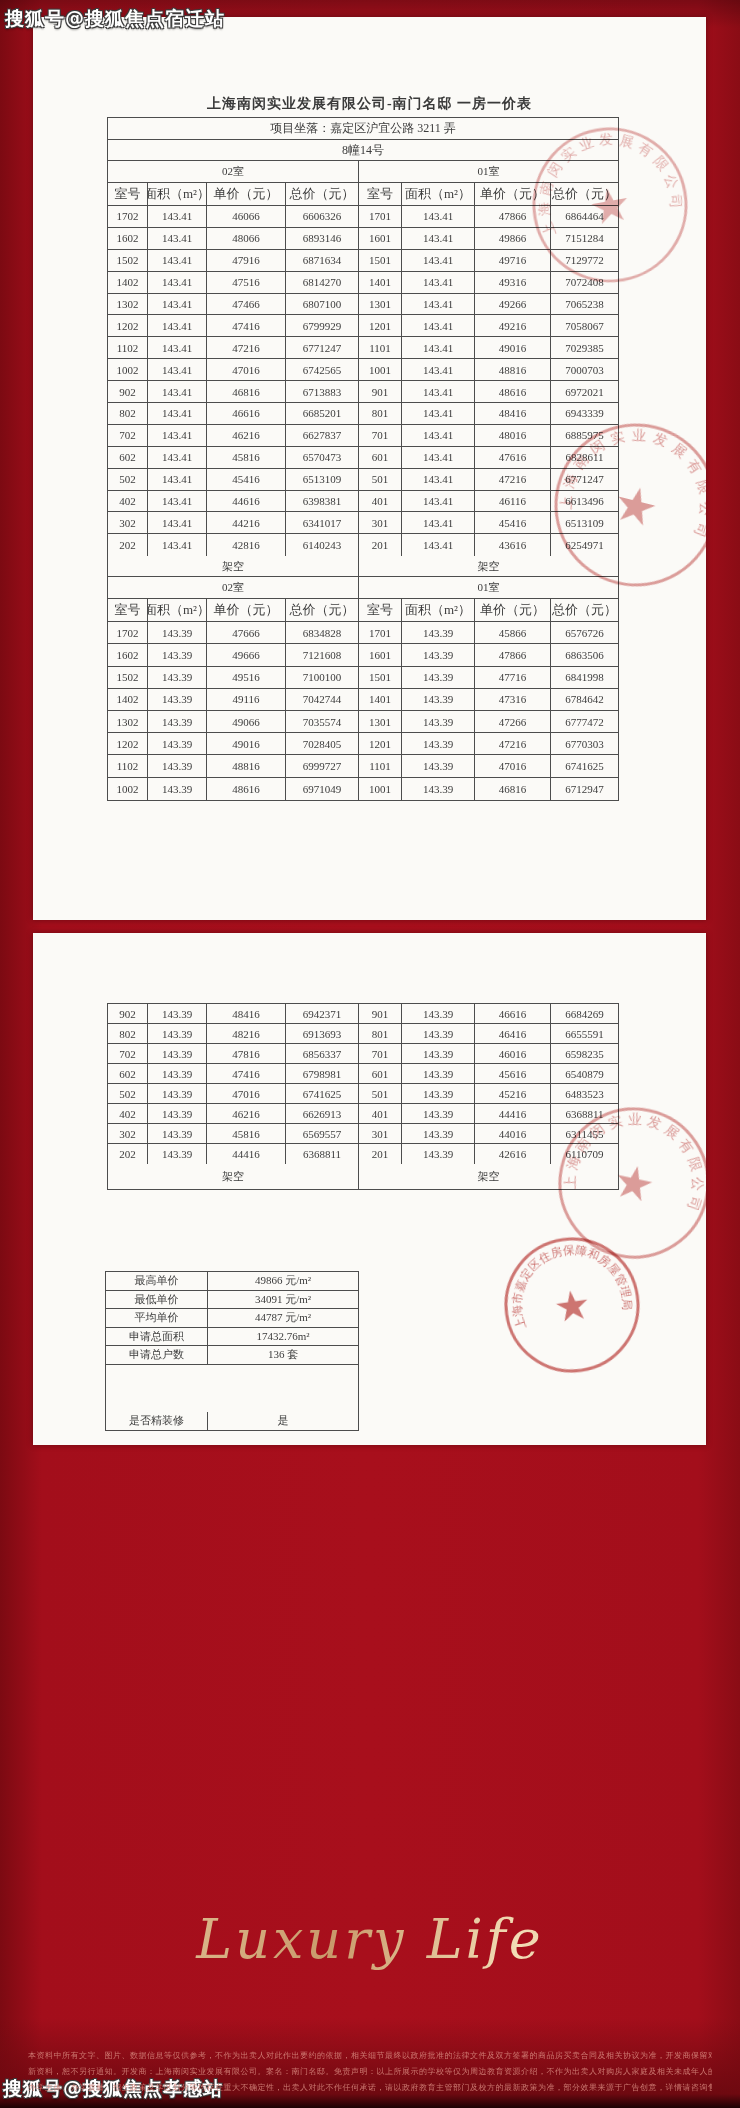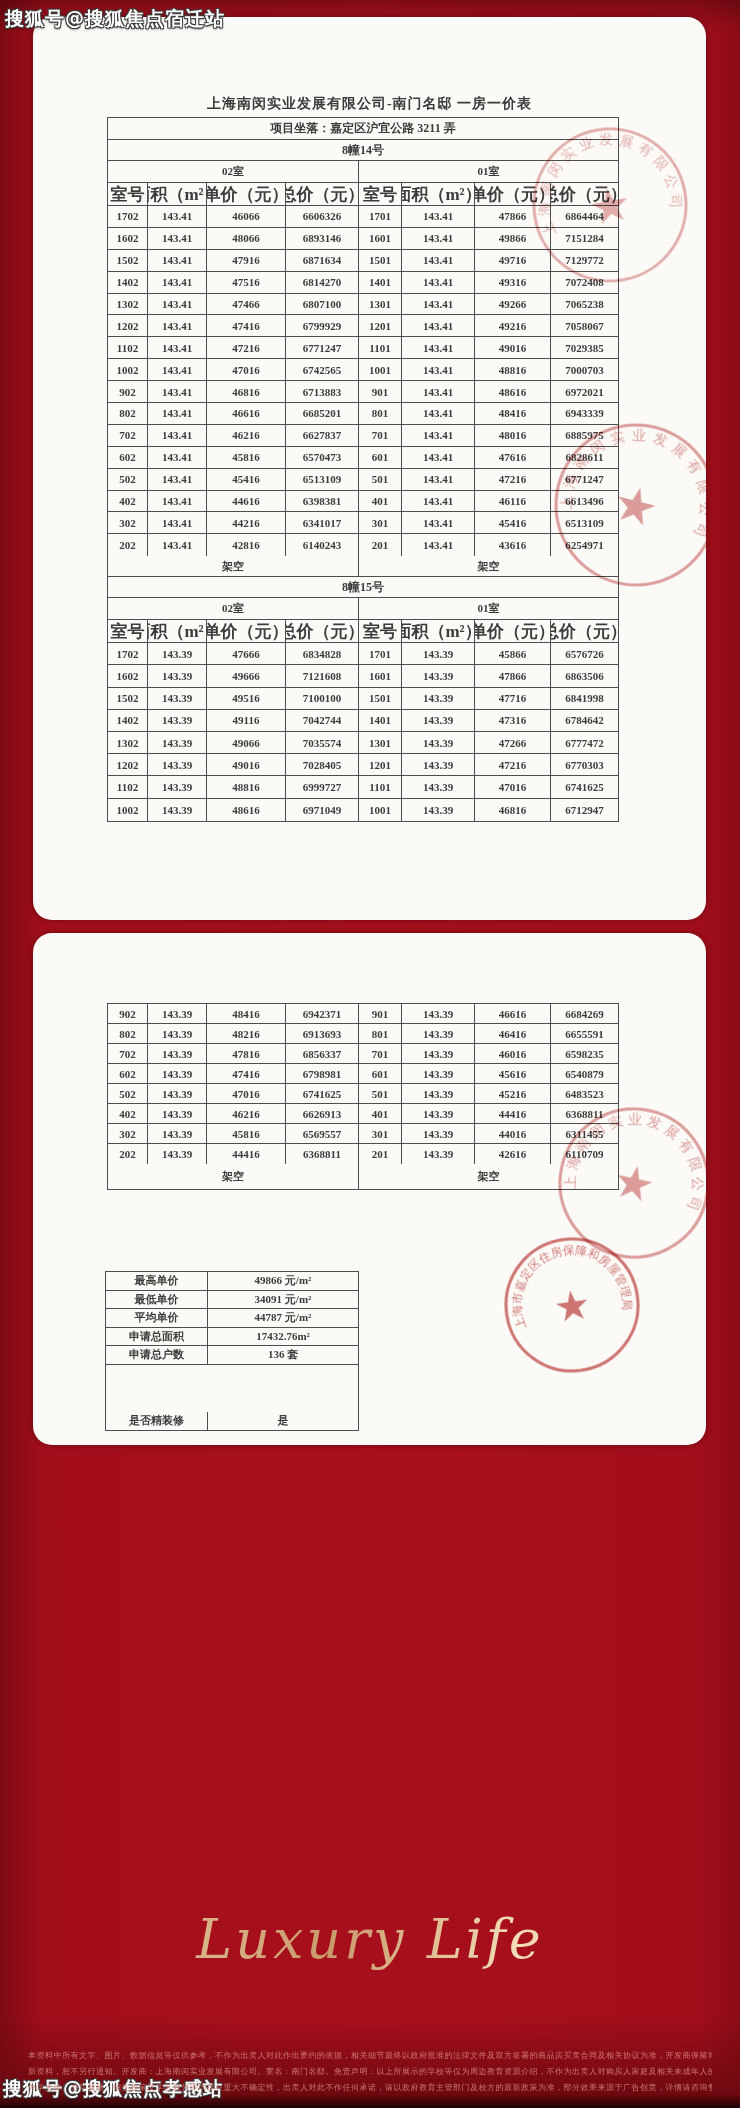--- a/index.html
+++ b/index.html
@@ -3,39 +3,39 @@
 <meta charset="utf-8">
 <style>
   html,body{margin:0;padding:0;}
   #canvas{position:relative;width:740px;height:2108px;overflow:hidden;
     background:
       linear-gradient(180deg, rgba(0,0,0,.25) 0, rgba(0,0,0,0) 28px),
       linear-gradient(0deg, #1c0204 0, #6e0910 14px, rgba(0,0,0,0) 90px),
       linear-gradient(90deg, #7c0a12 0, #a30e1b 42px, #a80f1c 50%, #a30e1b calc(100% - 42px), #8a0c15 100%);
     font-family:"Liberation Sans","DejaVu Sans",sans-serif;}
   .page{position:absolute;left:33px;width:673px;background:#fbfaf7;overflow:hidden;
-    box-shadow:0 0 6px rgba(0,0,0,.35);border-radius:19px;}
+    box-shadow:0 0 6px rgba(0,0,0,.35);}
   #page1{top:17px;height:903px;}
   #page2{top:933px;height:512px;}
   .doc-title{position:absolute;left:0;width:673px;text-align:center;
     font-family:"Liberation Serif","DejaVu Serif",serif;font-size:14px;font-weight:700;
     color:#3a3a3a;letter-spacing:1px;}
   .tbl{position:absolute;border:1.5px solid #4d4d4d;color:#3c3c3c;
-    font-family:"Liberation Serif","DejaVu Serif",serif;background:transparent;font-weight:bold;}
+    font-family:"Liberation Serif","DejaVu Serif",serif;background:transparent;}
   .trow{display:grid;box-sizing:border-box;border-bottom:1px solid #4d4d4d;}
   .trow:last-child{border-bottom:none;}
   .cols8{grid-template-columns:40px 59px 79px 73px 43px 73px 76px 67px;}
   .cols2{grid-template-columns:251px 259px;}
   .colsum{grid-template-columns:102px 150px;}
   .tc{display:flex;align-items:center;justify-content:center;box-sizing:border-box;
     border-right:1px solid #4d4d4d;font-size:11px;overflow:hidden;white-space:nowrap;}
   .tc:last-child{border-right:none;}
   .full{display:flex;align-items:center;justify-content:center;font-size:12px;}
   .h22{height:22px}.h21{height:21px}.h23{height:23px}.h25{height:25px}
-  .hdr .tc{font-size:17px;}
+  .hdr .tc{font-size:13px;}
   .watermark{position:absolute;color:#fff;font-weight:700;font-size:19px;
     font-family:"DejaVu Sans",sans-serif;letter-spacing:1px;
     text-shadow:1px 1px 0 #3c3c3c,-1px -1px 0 #3c3c3c,1px -1px 0 #3c3c3c,-1px 1px 0 #3c3c3c,0 2px 2px rgba(0,0,0,.4);}
   .stamp{position:absolute;mix-blend-mode:multiply;filter:blur(.4px);overflow:visible;}
   .logo-script{position:absolute;left:0;width:740px;text-align:center;top:1908px;
     font-family:"DejaVu Serif","Liberation Serif",serif;font-style:italic;font-size:54px;
     background:linear-gradient(100deg,#e9cda3 10%,#c99a6b 45%,#f3ddb6 70%,#bd8d5e 100%);
     -webkit-background-clip:text;background-clip:text;color:transparent;letter-spacing:3px;}
   .logo-sub{position:absolute;left:0;width:740px;text-align:center;top:1994px;
     font-size:12.5px;color:#cfa87e;letter-spacing:9px;font-family:"Liberation Sans",sans-serif;}
@@ -227,21 +227,20 @@
             <div class="tc">201</div>
             <div class="tc">143.41</div>
             <div class="tc">43616</div>
             <div class="tc">6254971</div>
           </div>
         </div>
       <div class="trow cols2 h21">
         <div class="tc">架空</div>
         <div class="tc">架空</div>
       </div>
-      <div class="trow full h21">8幢15号</div>
       <div class="trow cols2 h22">
         <div class="tc">02室</div>
         <div class="tc">01室</div>
       </div>
       <div class="trow cols8 h23 hdr">
           <div class="tc">室号</div>
           <div class="tc">面积（m²）</div>
           <div class="tc">单价（元）</div>
           <div class="tc">总价（元）</div>
           <div class="tc">室号</div>

